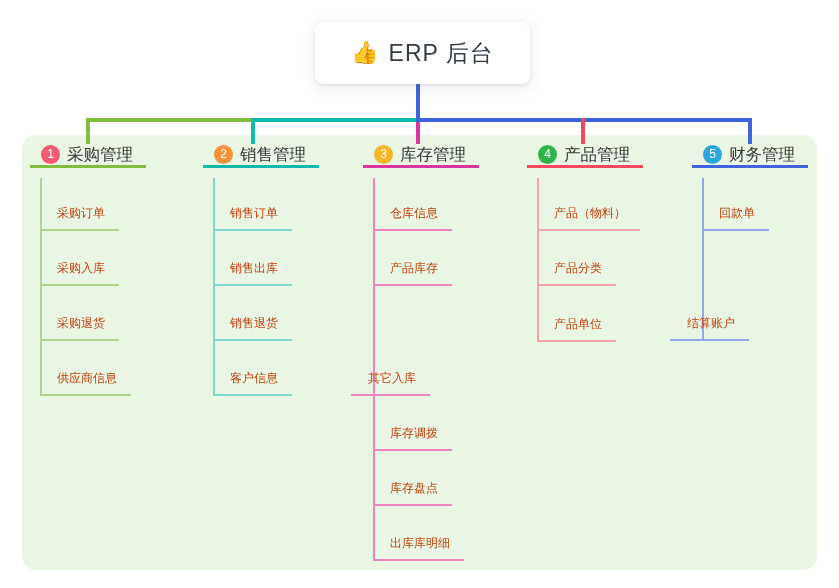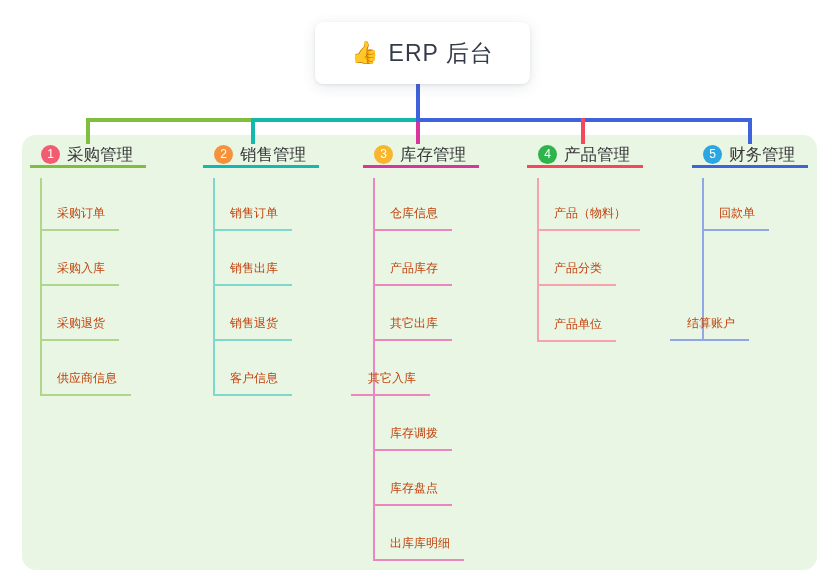--- a/index.html
+++ b/index.html
@@ -55,21 +55,20 @@
     <div class="child-row" style="left: 40px; top: 313px; border-bottom-color: rgb(175, 215, 140);">采购退货</div>
     <div class="child-row" style="left: 40px; top: 368px; border-bottom-color: rgb(175, 215, 140);">供应商信息</div>
     <div class="spine" style="left: 213px; top: 178px; height: 218px; background: rgb(127, 216, 206);"></div>
     <div class="child-row" style="left: 213px; top: 258px; border-bottom-color: rgb(127, 216, 206);">销售出库</div>
     <div class="child-row" style="left: 213px; top: 203px; border-bottom-color: rgb(127, 216, 206);">销售订单</div>
     <div class="child-row" style="left: 213px; top: 313px; border-bottom-color: rgb(127, 216, 206);">销售退货</div>
     <div class="child-row" style="left: 213px; top: 368px; border-bottom-color: rgb(127, 216, 206);">客户信息</div>
     <div class="spine" style="left: 373px; top: 178px; height: 383px; background: rgb(236, 134, 192);"></div>
     <div class="child-row" style="left: 373px; top: 203px; border-bottom-color: rgb(236, 134, 192);">仓库信息</div>
     <div class="child-row" style="left: 373px; top: 258px; border-bottom-color: rgb(236, 134, 192);">产品库存</div>
-    <div class="child-row" style="left: 373px; top: 313px; border-bottom-color: rgb(236, 134, 192);">其它出库</div>
     <div class="child-row" style="left: 351px; top: 368px; border-bottom-color: rgb(236, 134, 192);">其它入库</div>
     <div class="child-row" style="left: 373px; top: 423px; border-bottom-color: rgb(236, 134, 192);">库存调拨</div>
     <div class="child-row" style="left: 373px; top: 478px; border-bottom-color: rgb(236, 134, 192);">库存盘点</div>
     <div class="child-row" style="left: 373px; top: 533px; border-bottom-color: rgb(236, 134, 192);">出库库明细</div>
     <div class="spine" style="left: 537px; top: 178px; height: 163px; background: rgb(248, 163, 171);"></div>
     <div class="child-row" style="left: 537px; top: 203px; border-bottom-color: rgb(248, 163, 171);">产品（物料）</div>
     <div class="child-row" style="left: 537px; top: 258px; border-bottom-color: rgb(248, 163, 171);">产品分类</div>
     <div class="child-row" style="left: 537px; top: 314px; border-bottom-color: rgb(248, 163, 171);">产品单位</div>
     <div class="spine" style="left: 702px; top: 178px; height: 163px; background: rgb(146, 167, 231);"></div>
     <div class="child-row" style="left: 702px; top: 203px; border-bottom-color: rgb(146, 167, 231);">回款单</div>

